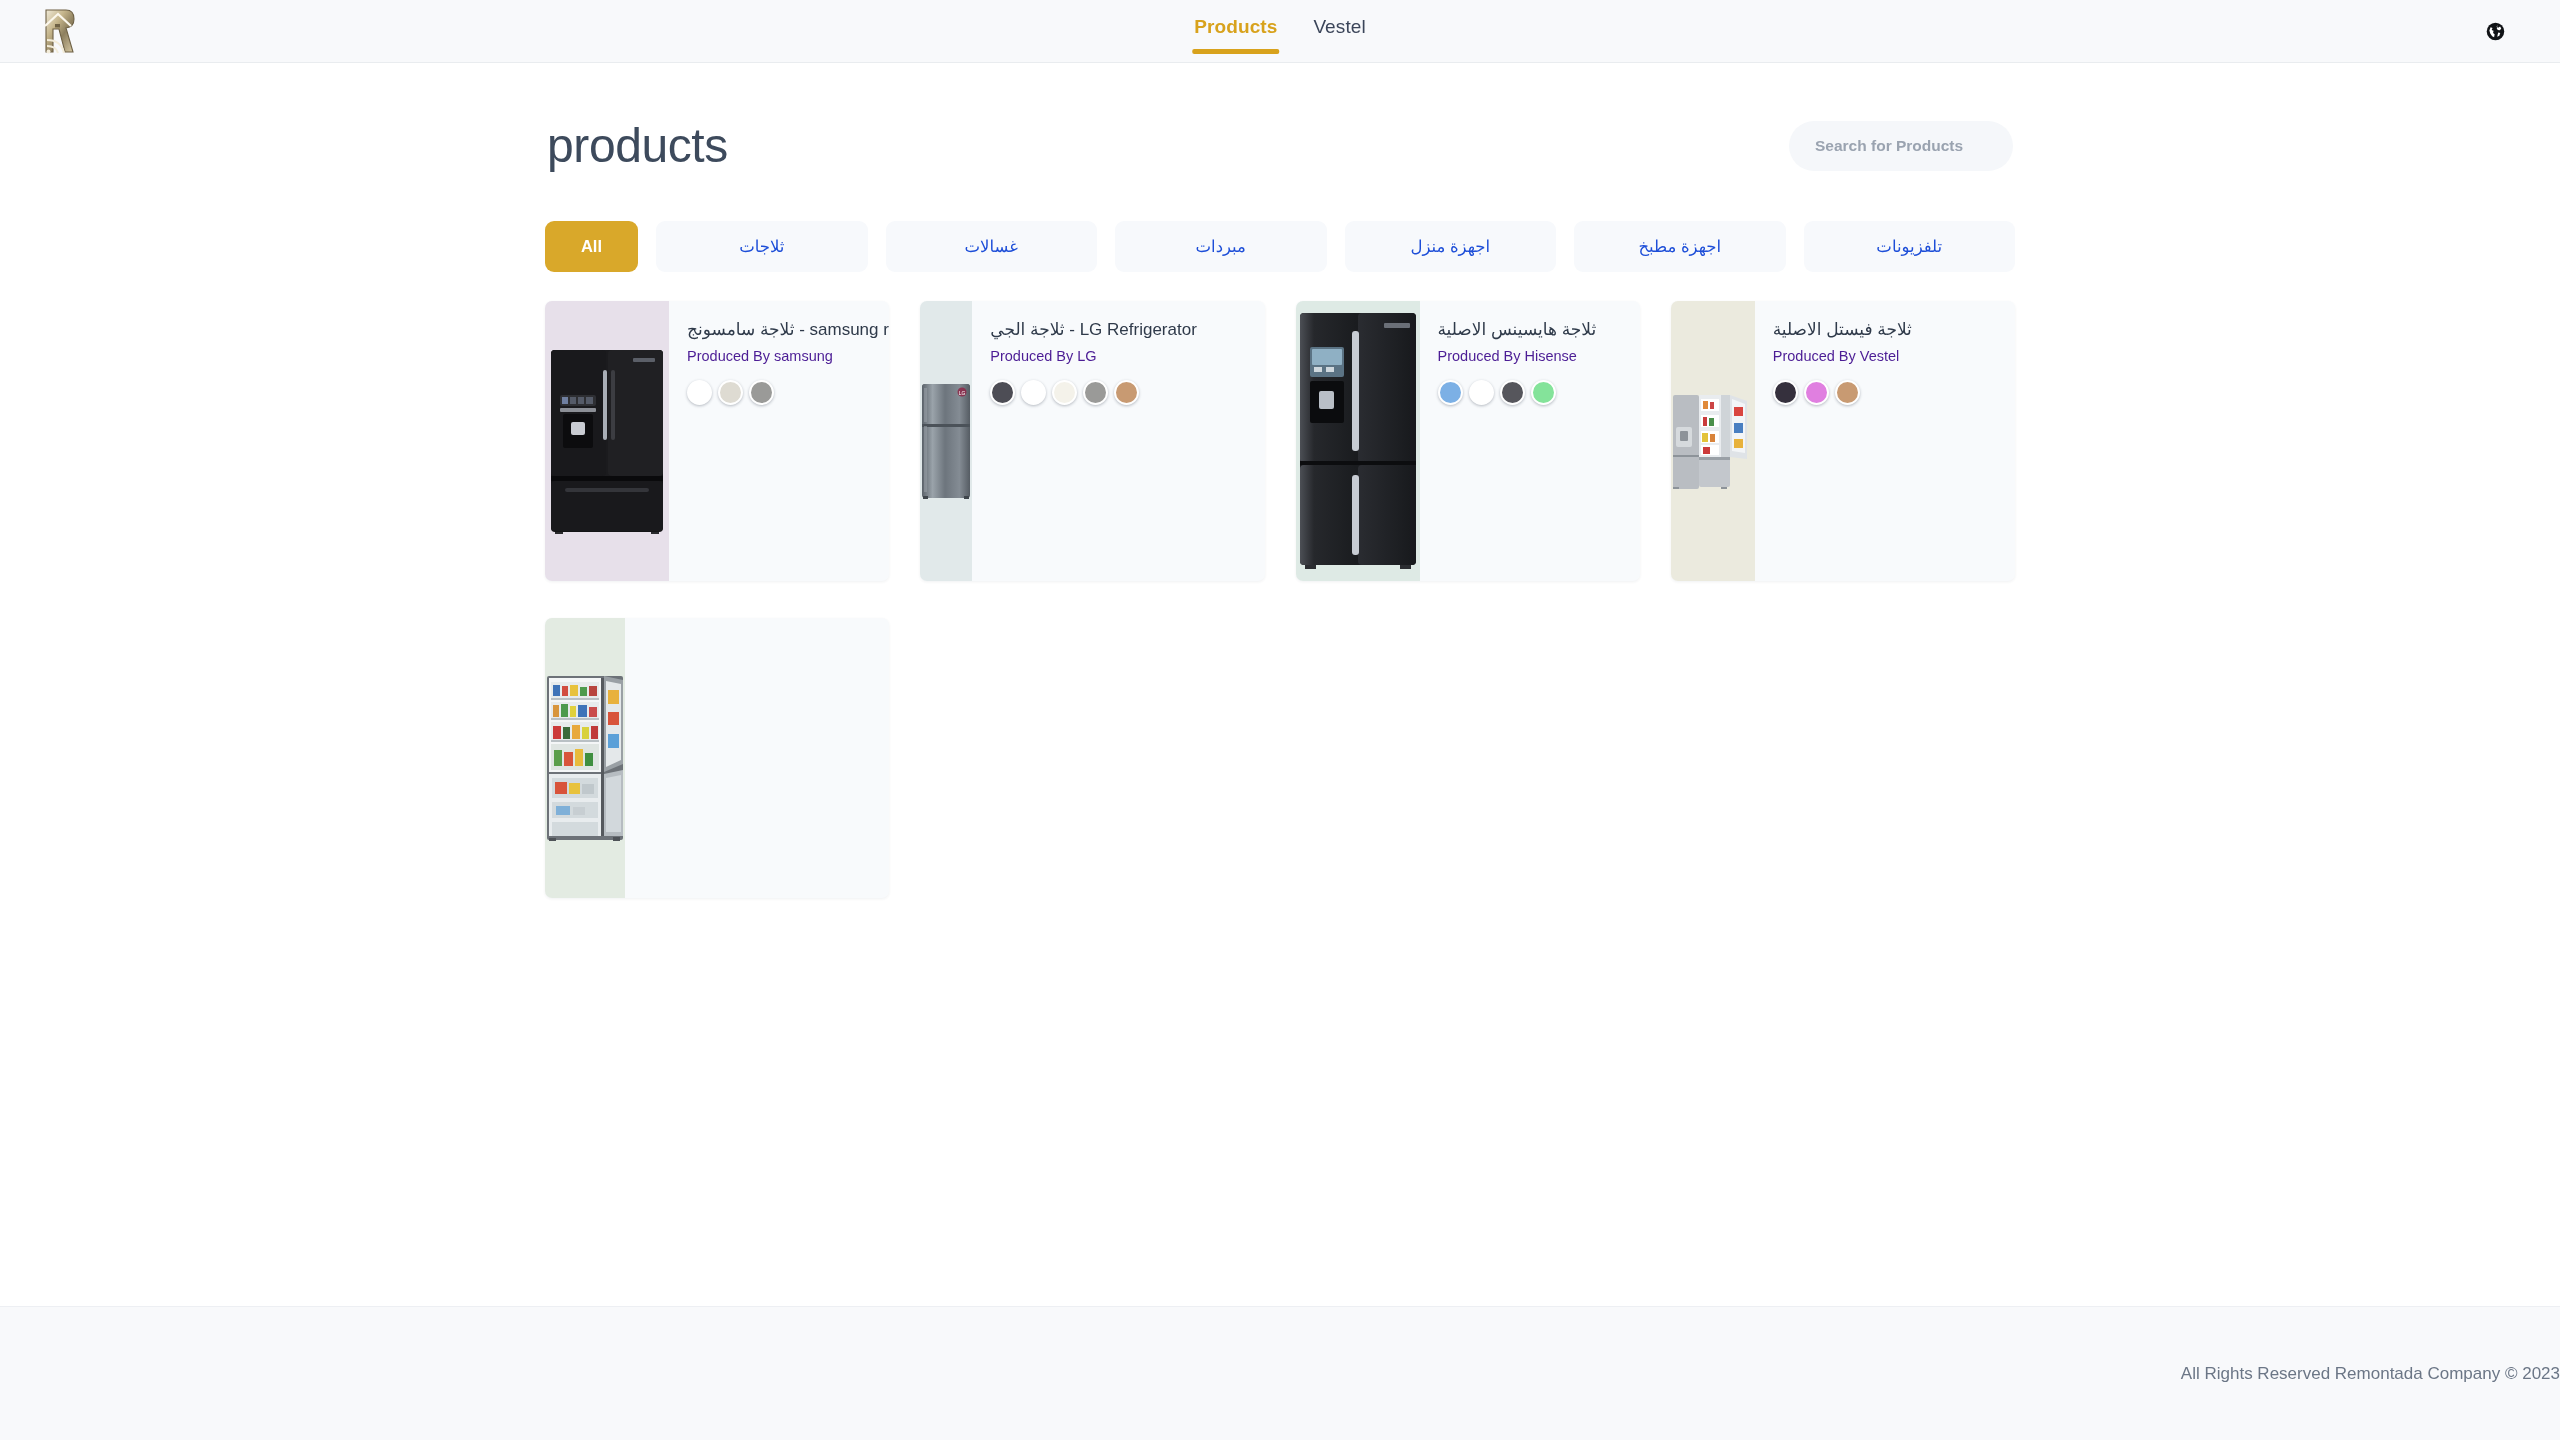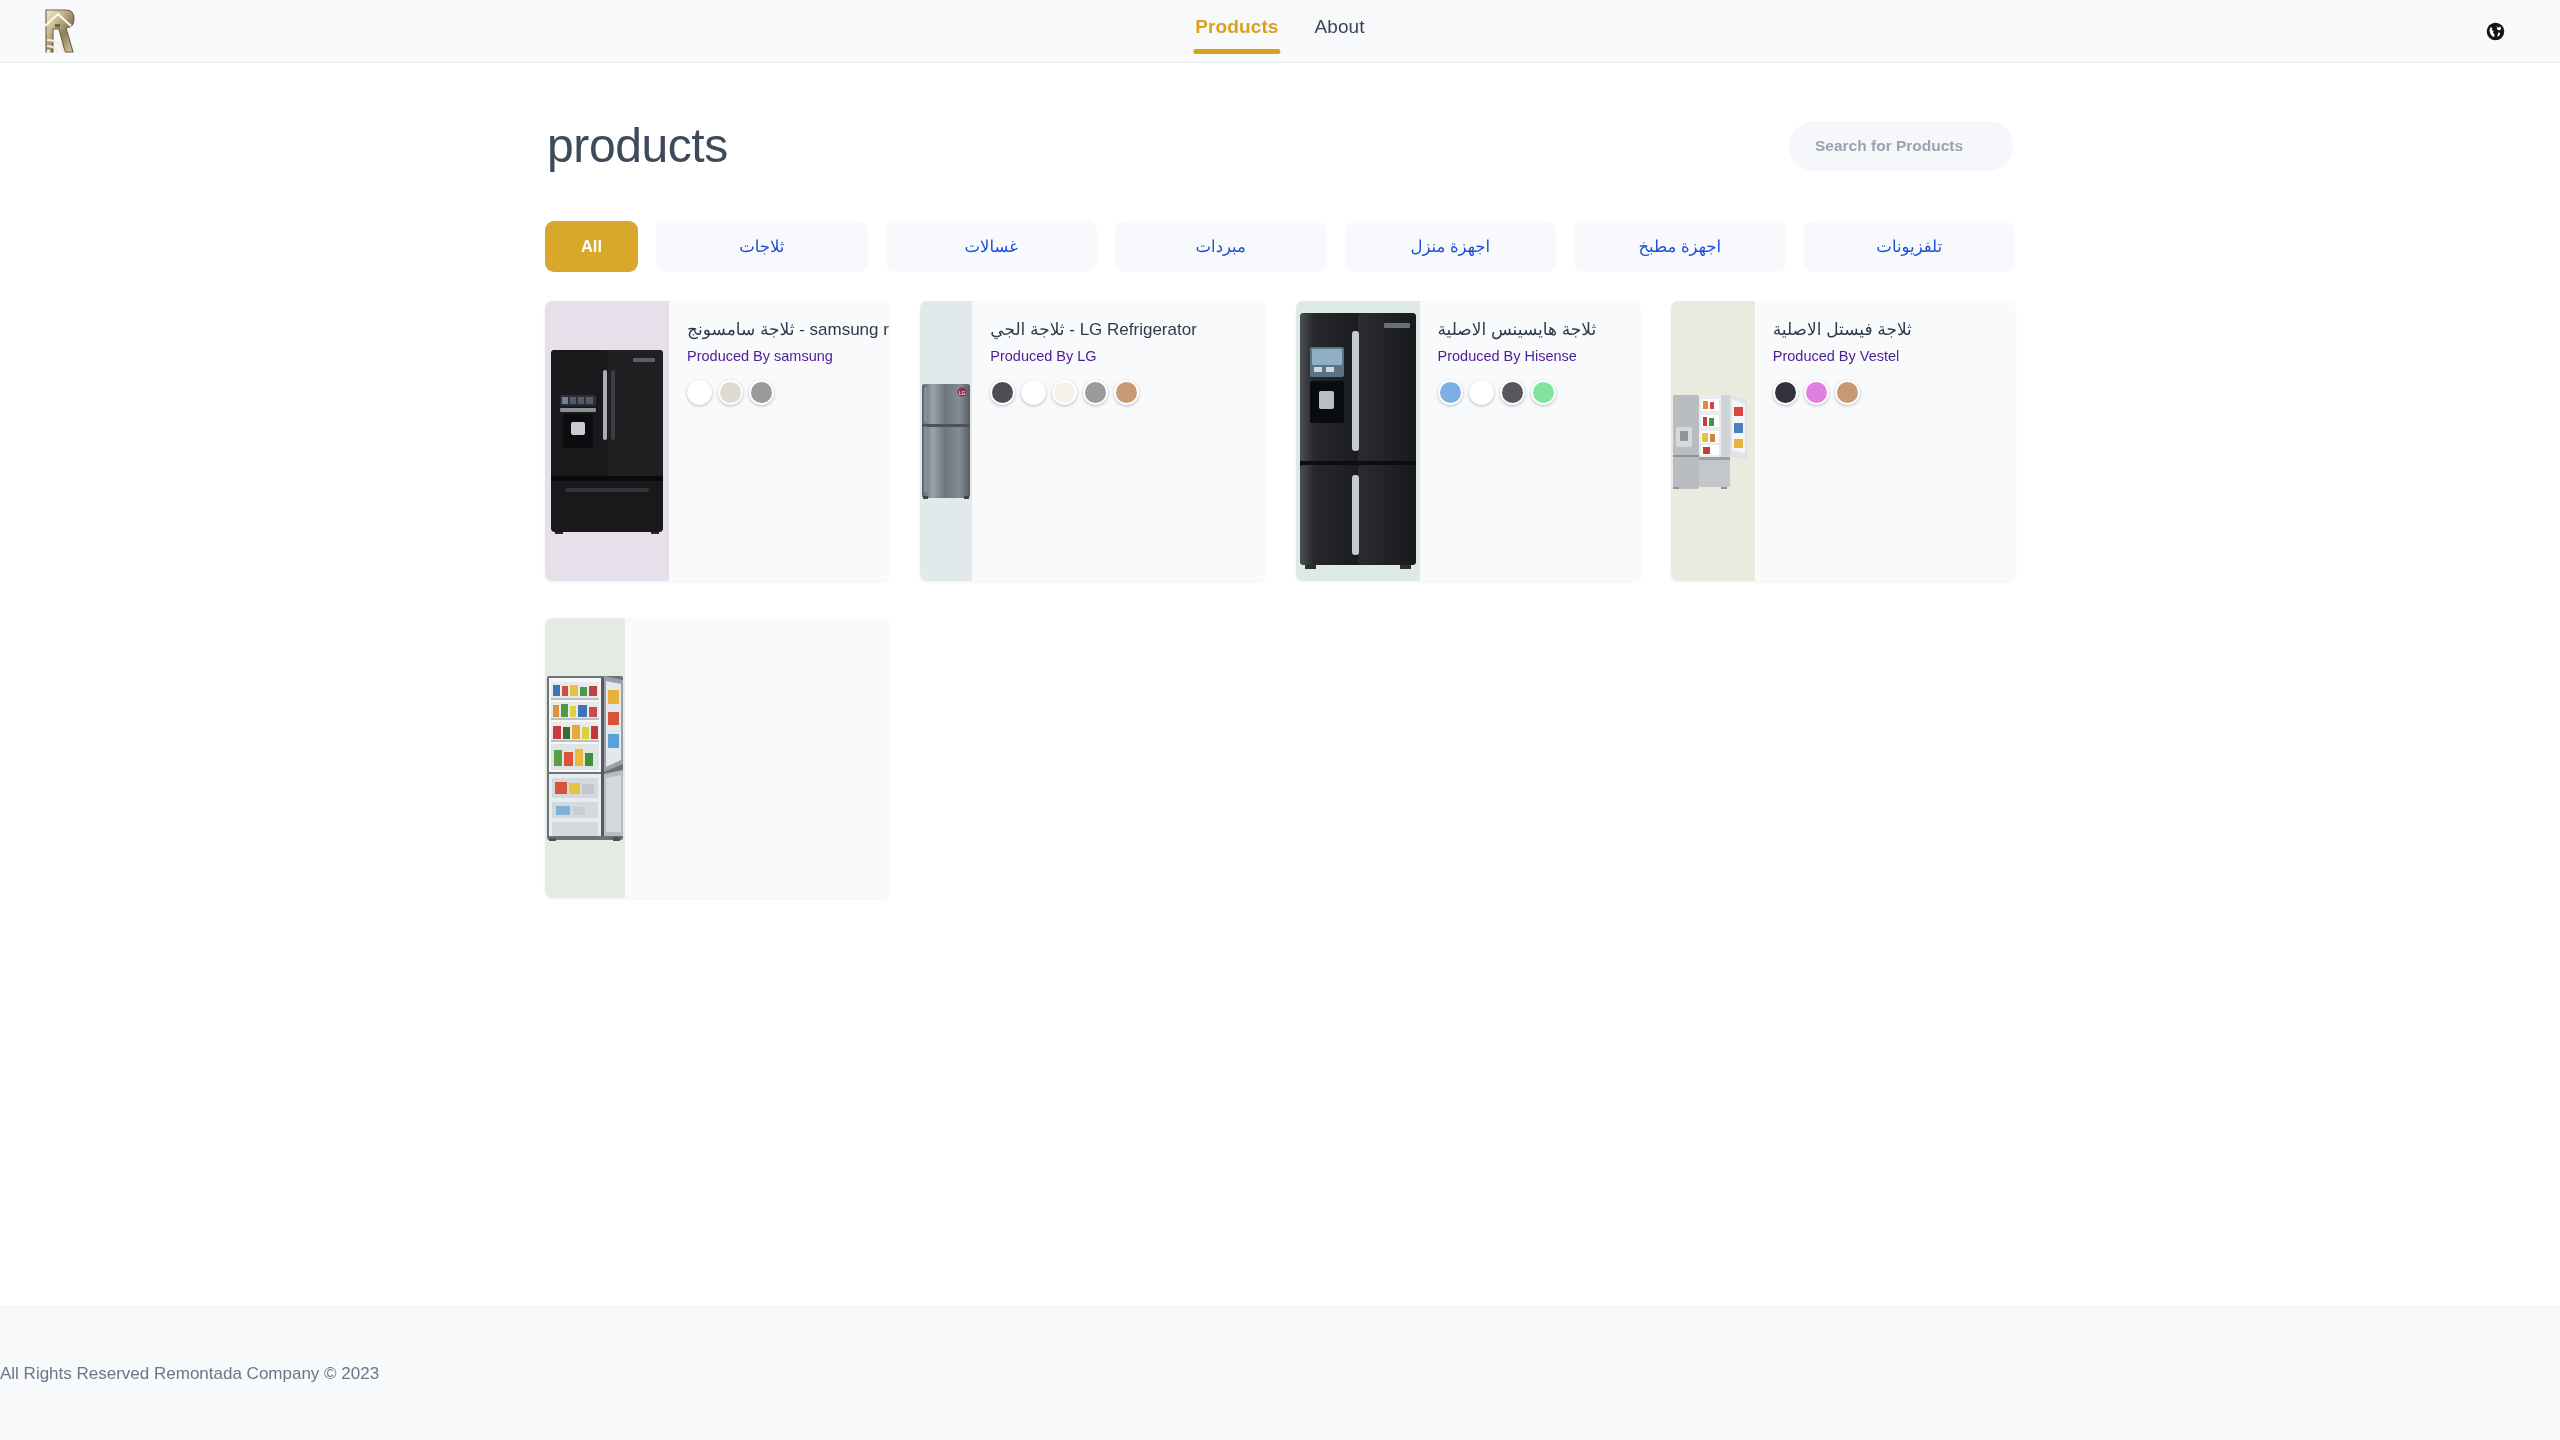--- a/index.html
+++ b/index.html
@@ -185,21 +185,21 @@
   
   .footer {
     position: absolute;
     left: 0; right: 0;
     bottom: 0;
     height: 134px;
     background: #f8f9fb;
     border-top: 1px solid #edeff3;
     display: flex;
     align-items: center;
-    justify-content: flex-start;
+    justify-content: flex-end;
   }
   .footer-text {
     font-size: 17px;
     color: #6b7686;
   }
 </style>
 </head>
 <body>
 
 <div class="header">
@@ -218,21 +218,21 @@
       <path d="M5 18 L18 6 L31 18" fill="none" stroke="#fbf7ec" stroke-width="2.2"></path>
       <rect x="15" y="16" width="5" height="3.4" fill="#6e6145"></rect>
       <path d="M7 38 Q16 38 18 45" fill="none" stroke="#f3ecd9" stroke-width="2"></path>
       <path d="M7 32 Q21 32 24 45" fill="none" stroke="#f3ecd9" stroke-width="2"></path>
       <circle cx="8.5" cy="43.5" r="2" fill="#f3ecd9"></circle>
     </svg>
   </div>
 
   <nav class="nav">
     <a class="nav-link active" href="#">Products</a>
-    <a class="nav-link" href="#">About</a>
+    <a class="nav-link" href="#">Vestel</a>
   </nav>
 
   <button class="lang-btn">
     <svg width="21" height="21" viewBox="0 0 24 24">
       <circle cx="12" cy="12" r="10" fill="#111316"></circle>
       <path d="M6.4 7.2 L8.6 8.0 L7.6 10.2 L9.8 11.0 L9.2 13.6 L11.0 15.0 L10.4 18.6
                L8.2 17.4 L6.0 14.2 L5.0 10.8 Z" fill="#ffffff"></path>
       <path d="M14.4 4.6 L13.2 6.6 L15.0 7.6 L17.2 6.4 L18.6 8.6 L17.0 10.6
                L14.6 10.2 L13.4 8.2 Z" fill="#ffffff"></path>
       <path d="M15.2 13.0 L17.4 13.8 L16.4 16.8 L14.0 18.0 L14.6 15.0 Z" fill="#ffffff"></path>

